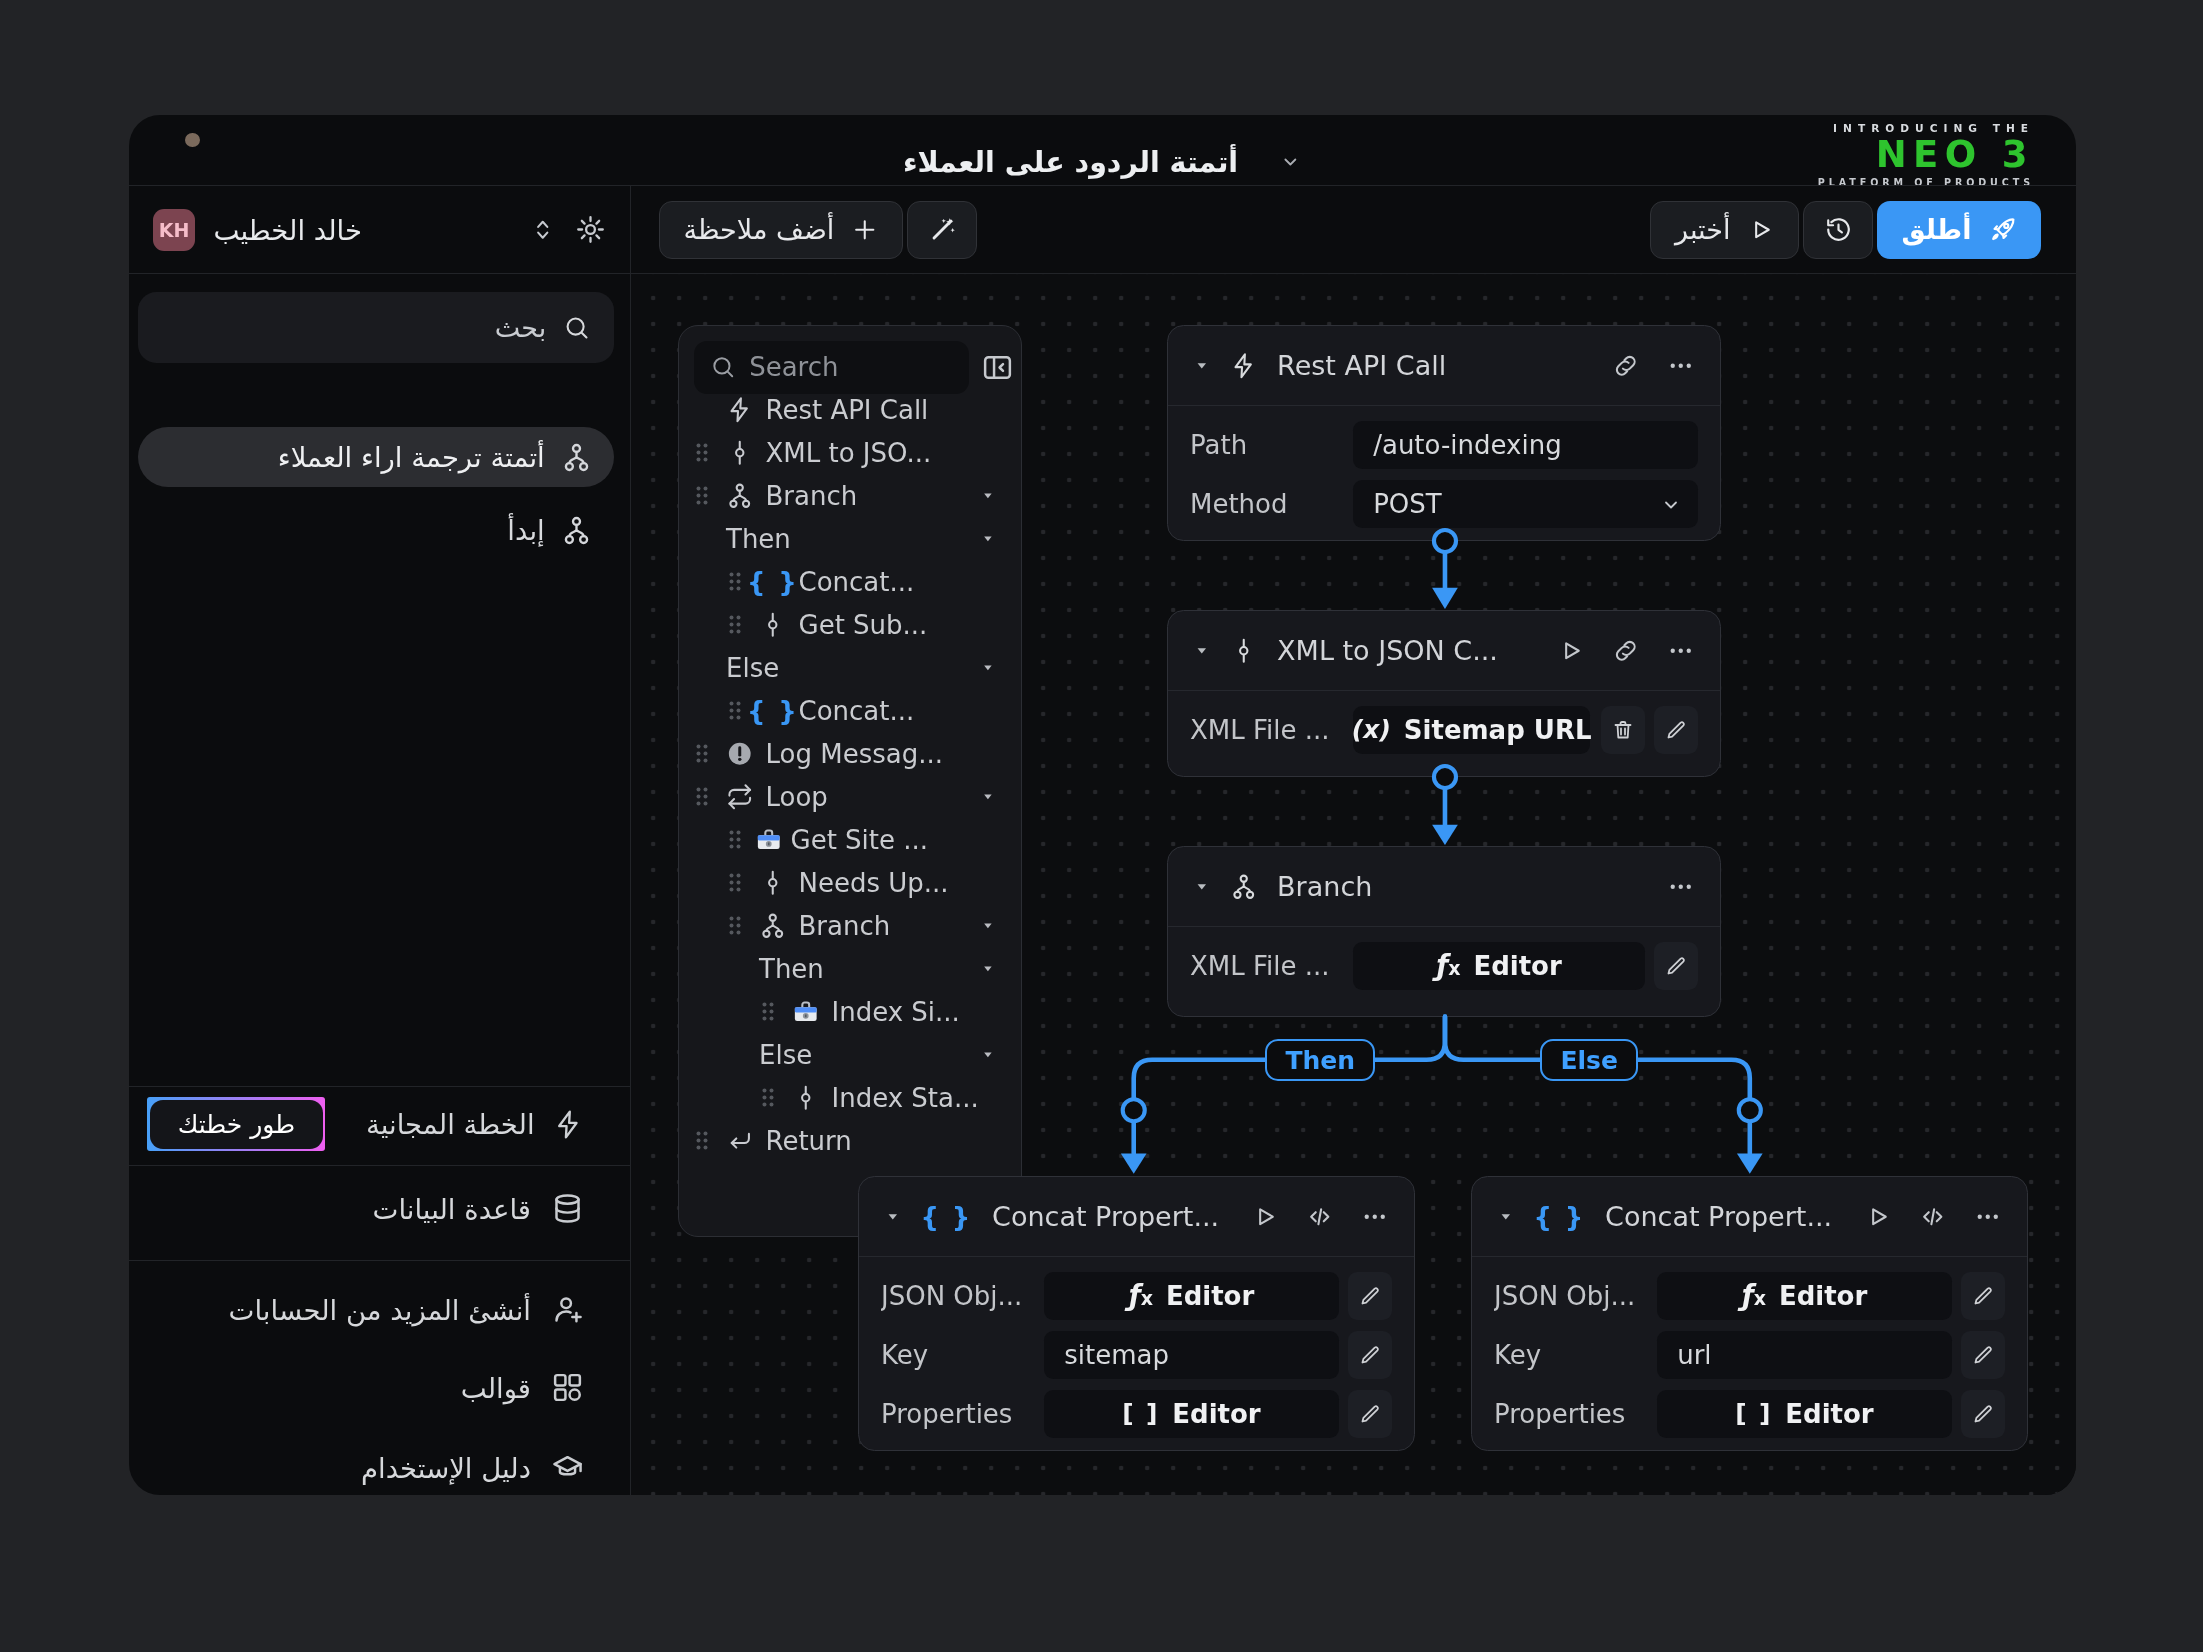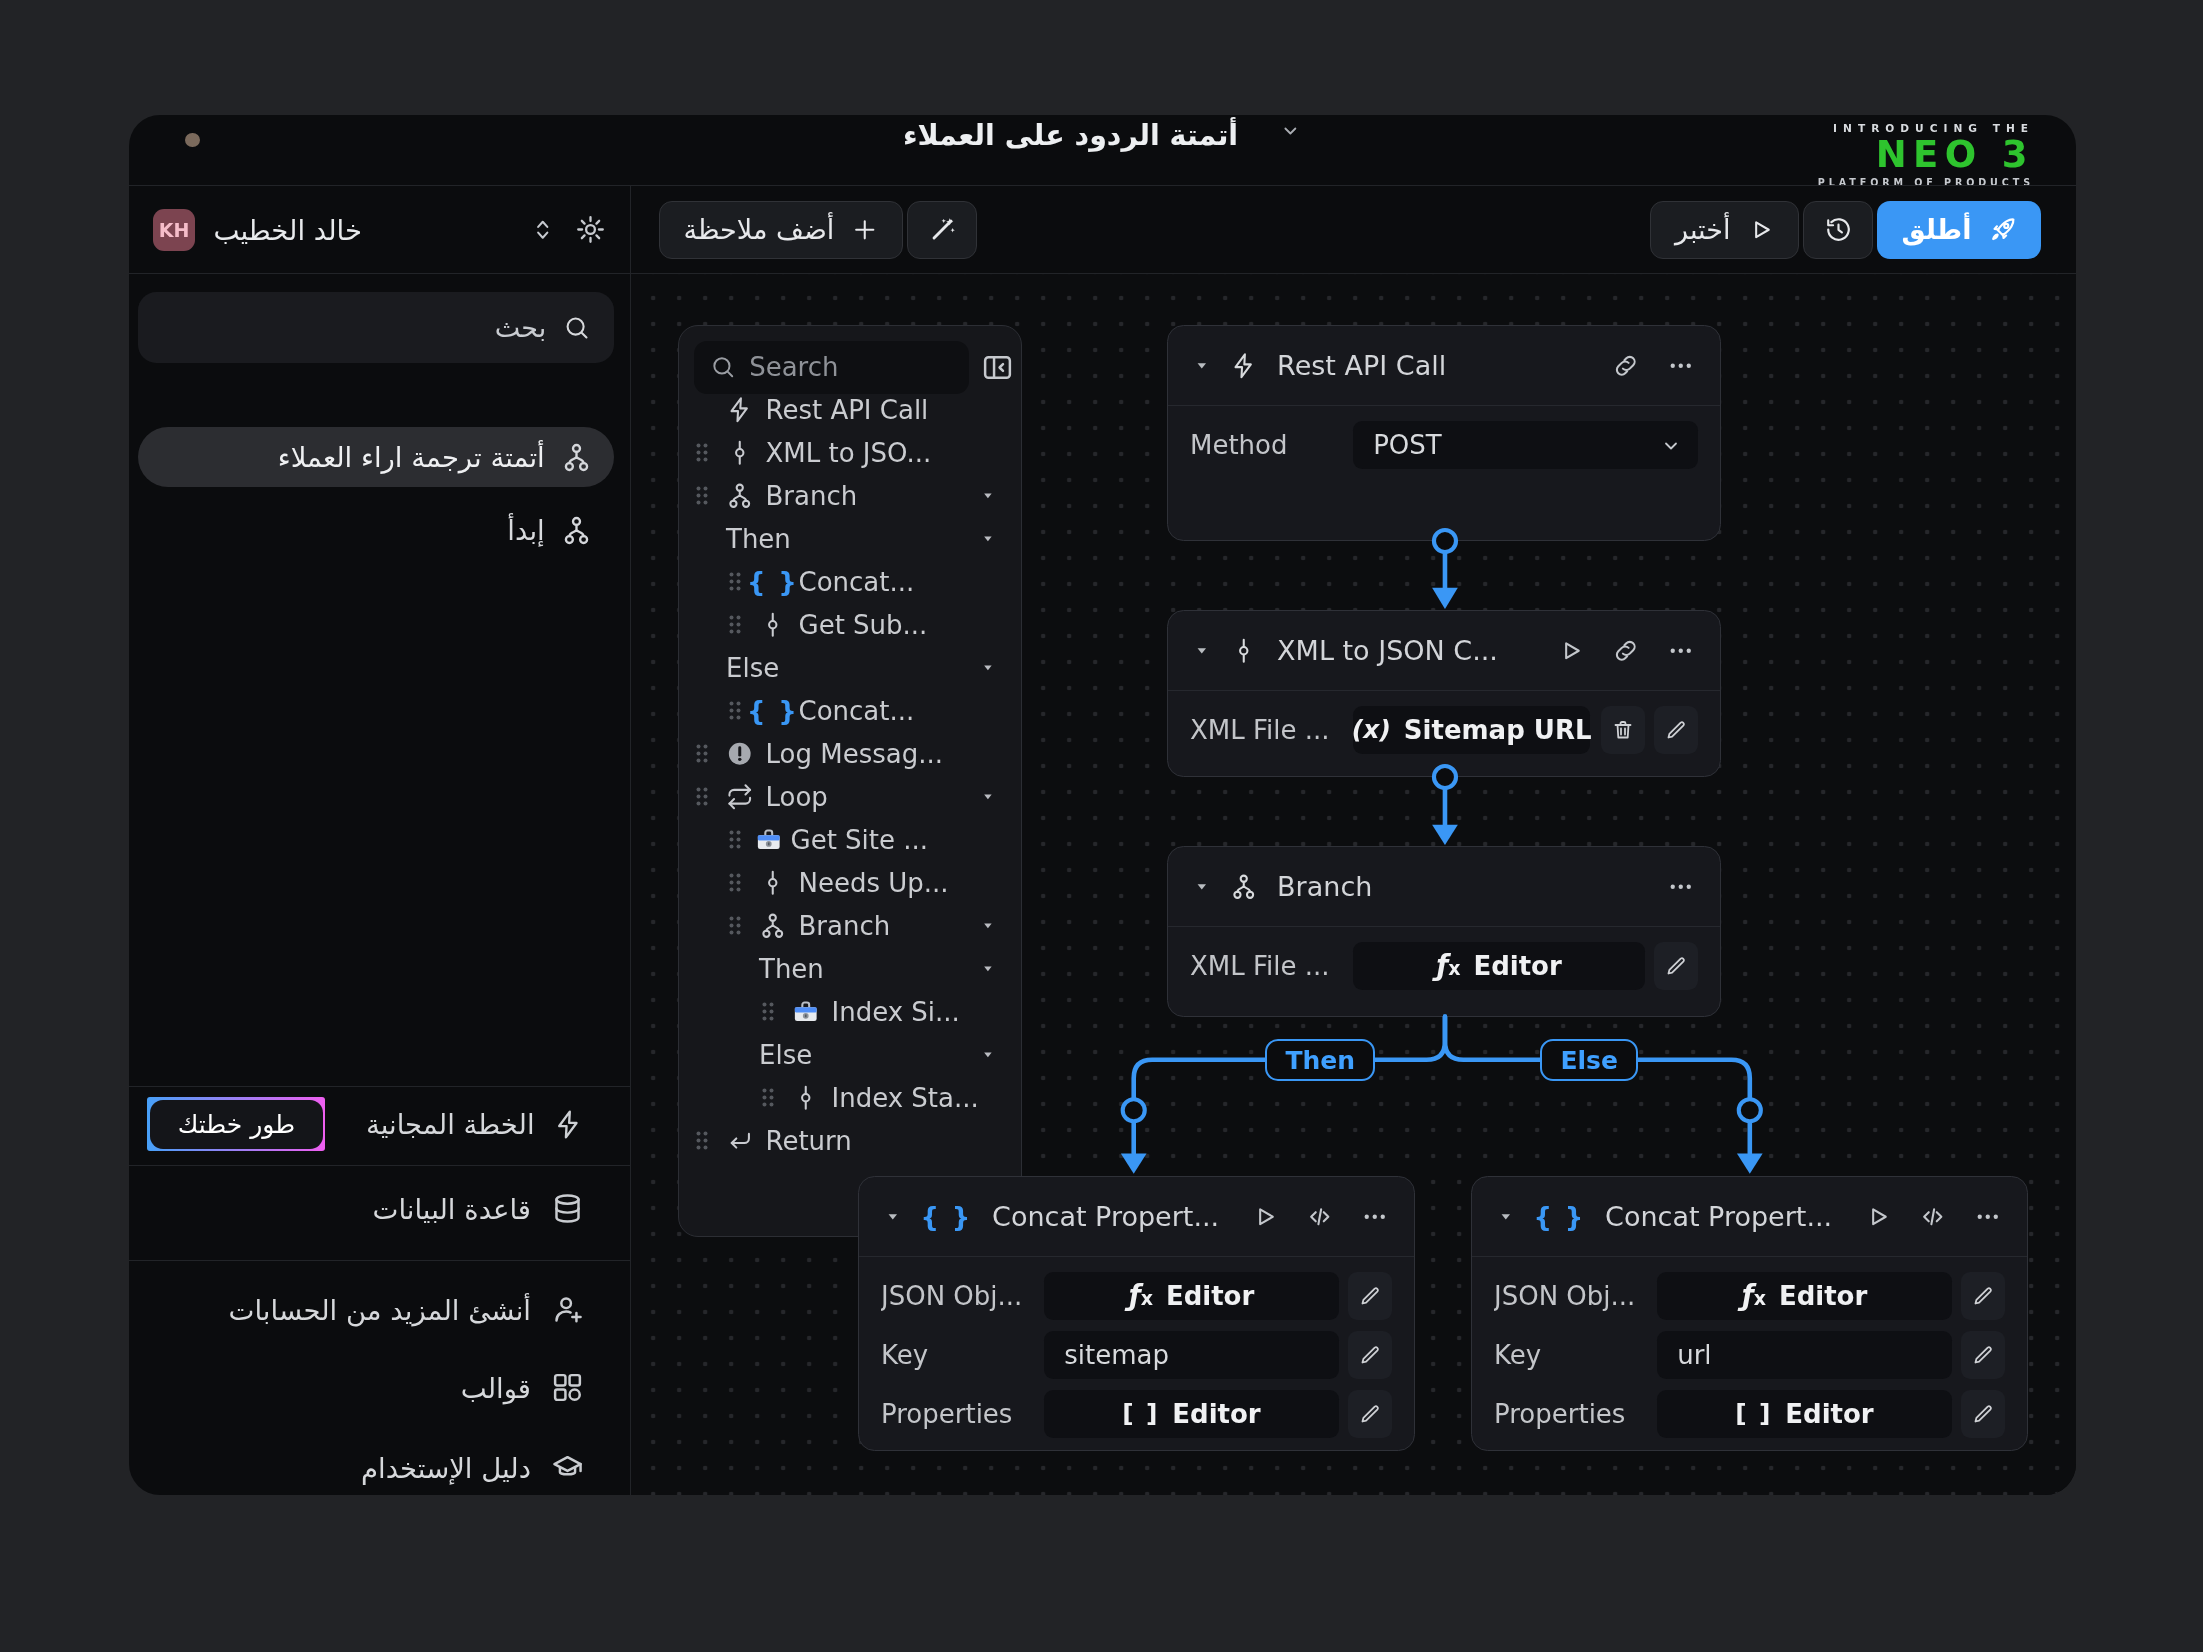--- a/index.html
+++ b/index.html
@@ -12,21 +12,21 @@
 
   .window{position:absolute;left:129px;top:115px;width:1947px;height:1380px;background:#0b0c0e;border-radius:31px;overflow:hidden}
 
   
   .hdr-div{position:absolute;left:0;top:70px;width:100%;height:0.9px;background:#222428;z-index:1}
   .sub-div{position:absolute;left:0;top:158px;width:100%;height:0.9px;background:#222428;z-index:1}
   .vdiv{position:absolute;left:501px;top:71px;width:0.9px;height:1310px;background:#222428;z-index:1}
   .avatar{position:absolute;left:39px;top:10px;width:50px;height:50px;border-radius:50%;overflow:hidden;
     background:linear-gradient(180deg,#a9bec b 0%,#9db3c2 0%,#8ea6b5 40%,#e9e7e2 62%,#cfccc6 100%)}
   .avatar::after{content:"";position:absolute;left:17.4px;top:8.3px;width:14.7px;height:13.8px;border-radius:50%;background:#7b6a5c}
-  .title-group{position:absolute;left:50%;top:4px;height:70px;transform:translateX(-50%);display:flex;gap:40px}
+  .title-group{position:absolute;left:50%;top:12px;height:70px;transform:translateX(-50%);display:flex;align-items:center;gap:40px}
   .title{font-size:28.5px;font-weight:600;color:#edeff1;white-space:nowrap}
   .title-chev{color:#a9acb2}
   .logo{position:absolute;right:42px;top:8.3px;text-align:right;line-height:1.05}
   .logo-top{font-size:10.6px;letter-spacing:6px;color:#d8dbdf;font-weight:600}
   .logo-name{font-size:37px;letter-spacing:6.4px;color:var(--green);font-weight:700;margin:1.8px 0 2.8px}
   .logo-bottom{font-size:9.6px;letter-spacing:3.9px;color:#c6c9ce;font-weight:600}
 
   
   .user-row{position:absolute;left:0;top:71px;width:501px;height:87px;display:flex;align-items:center;gap:18.4px;padding:0 24px}
   .kh{width:42px;height:42px;border-radius:11px;background:var(--badge);color:#f5bdc9;font-size:19px;font-weight:700;
@@ -652,20 +652,24 @@
                 <circle cx="5" cy="12" r="1.9"></circle>
                 <circle cx="12" cy="12" r="1.9"></circle>
                 <circle cx="19" cy="12" r="1.9"></circle>
               </g>
             </svg>
           </span>
       </span>
     </div>
     <div class="node-bd">
       <div class="frow">
+        <span class="flabel">Path</span>
+        <div class="finput">/auto-indexing</div>
+      </div>
+      <div class="frow">
         <span class="flabel">Method</span>
         <div class="finput fselect">
           <span>POST</span>
           <span class="chev i24 i26" data-icon="chev">
               <svg viewBox="0 0 24 24" fill="none" stroke="currentColor" stroke-width="1.8" stroke-linecap="round" stroke-linejoin="round" style="width:100%;height:100%">
                 <path d="m7 9.5 5 5 5-5"></path>
               </svg>
             </span>
         </div>
       </div>

